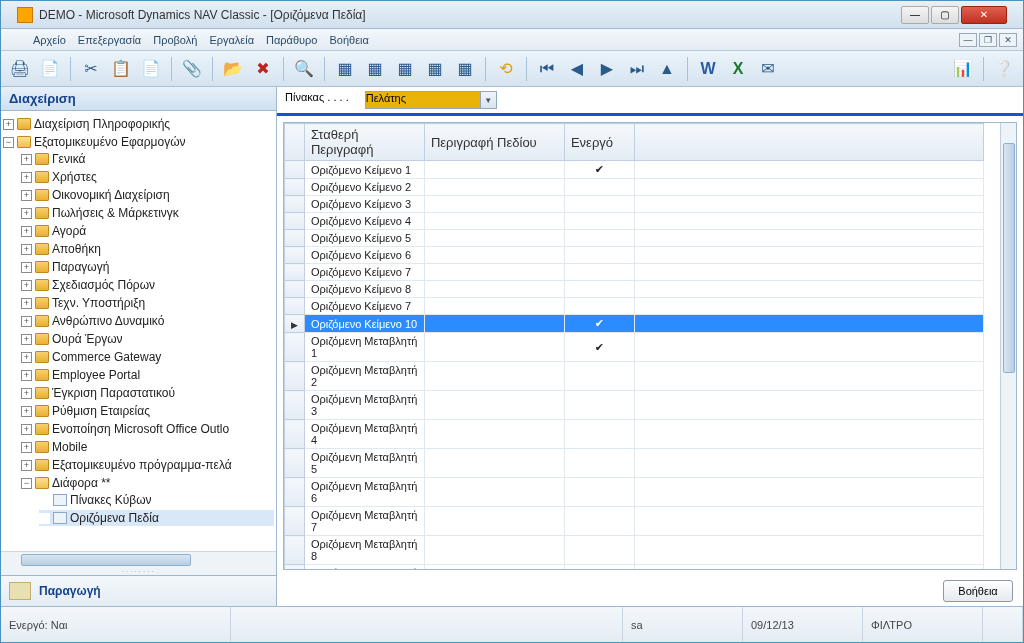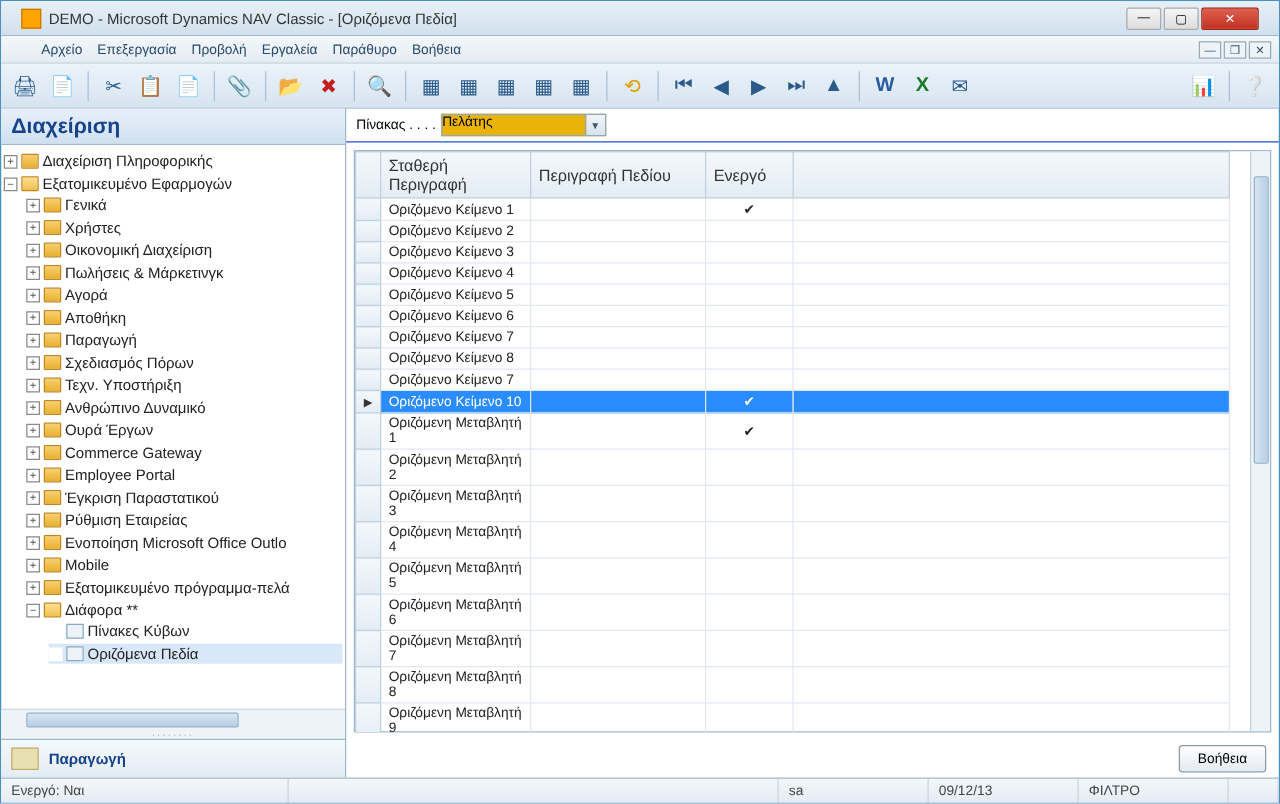--- a/index.html
+++ b/index.html
@@ -14,59 +14,59 @@
   .menubar { height: 22px; background: linear-gradient(#f3f7fb,#e4ecf3); border-bottom: 1px solid #b8cad8; display: flex; align-items: center; padding: 0 6px; gap: 12px; color:#2a4a6a; }
   .menubar .menu-item { cursor: default; }
   .menubar .mdi-btns { margin-left:auto; display:flex; gap:2px;}
   .menubar .mdi-btns div{ width:18px;height:14px;border:1px solid #9ab;background:#eef3f8;font-size:9px;display:flex;align-items:center;justify-content:center;color:#356;}
   .toolbar { height: 36px; background: linear-gradient(#ecf3fa,#d6e4f0); border-bottom: 1px solid #a8c0d8; display:flex; align-items:center; padding: 0 6px; gap:4px;}
   .tool-ic { width: 26px; height: 26px; display:flex; align-items:center; justify-content:center; font-size:16px; color:#2a5a8a; border-radius:3px; }
   .tool-sep { width:1px; height:24px; background:#a8c0d8; margin:0 3px;}
   .toolbar .spacer { flex:1; }
   .content { flex:1; display:flex; min-height:0; }
   .sidebar { width: 276px; border-right: 1px solid #9fb8cf; display:flex; flex-direction:column; }
-  .sidebar-header { background: linear-gradient(#e8f0fa,#cfe0f0); padding:4px 8px; font-size:17px; font-weight:bold; color:#15428b; border-bottom:1px solid #9fb8cf;}
+  .sidebar-header { background: linear-gradient(#e8f0fa,#cfe0f0); padding:4px 8px; font-size:13px; font-weight:bold; color:#15428b; border-bottom:1px solid #9fb8cf;}
   .tree-wrap { flex:1; overflow:auto; padding:4px 2px; }
   .tree { list-style:none; }
   .tree li { white-space:nowrap; padding:1px 0; }
   .tree .row { display:flex; align-items:center; gap:3px; height:16px;}
   .exp { width:11px; height:11px; border:1px solid #8a8a8a; font-size:9px; line-height:9px; text-align:center; color:#555; background:#fff;}
   .exp.blank{ border:none;}
   .folder { width:14px; height:12px; background: linear-gradient(#f8d070,#e8b030); border:1px solid #c08820; border-radius:1px;}
   .folder.open { background: linear-gradient(#ffe090,#f0c050);}
   .page-ic { width:14px;height:12px;background:#eef3f8;border:1px solid #8aa8c8;}
   .tree .label { color:#222; font-size:12px; }
   .tree .sel > .row { background:#d8e8f8; }
   .tree ul { list-style:none; padding-left:18px;}
   .hs-scroll{ height:16px; background:#eef3f8; border-top:1px solid #cad8e8; position:relative;}
   .hs-scroll .thumb{ position:absolute; left:20px; top:2px; height:12px; width:170px; background:linear-gradient(#d9e6f2,#b8cee4); border:1px solid #8fb0cc; border-radius:2px;}
   .gripper{ height:8px; background:#eef3f8; text-align:center; color:#9ab; font-size:8px; letter-spacing:2px;}
   .navbar-tab{ border-top:1px solid #9fb8cf; padding:6px 8px; display:flex; align-items:center; gap:8px; background:linear-gradient(#f4f8fc,#e4ecf4);}
   .navbar-tab .nav-ic{ width:22px;height:18px;background:#e8e0b0;border:1px solid #c0b070;}
   .navbar-tab .nav-lbl{ color:#15428b; font-weight:bold; font-size:12px;}
 
   .main { flex:1; display:flex; flex-direction:column; min-width:0;}
-  .filter-row{ padding:4px 8px; display:flex; align-items:center; gap:4px; border-bottom:1px solid #1d4ed8;}
+  .filter-row{ padding:4px 8px; display:flex; align-items:flex-start; gap:16px; border-bottom:3px solid #1d4ed8;}
   .filter-row .fld{ width:132px; height:18px; border:1px solid #8fa8c0; background:#eab308; padding:0 0; font-size:11px; position:relative;}
   .filter-row .fld .dd{ position:absolute; right:0; top:0; width:16px; height:16px; border-left:1px solid #8fa8c0; background:linear-gradient(#f0f4f8,#d8e4ee); display:flex; align-items:center; justify-content:center; font-size:8px; color:#456;}
   .grid-wrap{ flex:1; margin:6px; border:1px solid #9fb8cf; position:relative; overflow:hidden; display:flex;}
   .grid-inner{ flex:1; overflow:auto;}
   table.grid{ border-collapse:collapse; width: calc(100% - 16px);}
   table.grid th{ background:linear-gradient(#f4f8fc,#e4ecf4); border:1px solid #c0d0e0; padding:3px 6px; font-weight:normal; text-align:left; font-size:13px; color:#333; height:18px;}
   table.grid td{ border:1px solid #e0e8f0; padding:2px 6px; font-size:11px; height:16px; color:#222;}
   table.grid td.rowhdr{ width:18px; background:linear-gradient(#f4f8fc,#e4ecf4); border:1px solid #c0d0e0;}
   table.grid tr.selected td{ background:#2a8cff; color:#fff;}
   table.grid tr.selected td.rowhdr{ background:linear-gradient(#f4f8fc,#e4ecf4); color:#222;}
   .rowptr{ color:#333; font-size:9px;}
   .chk{ text-align:center;}
   .vscroll{ width:16px; background:#eef3f8; border-left:1px solid #c0d0e0; position:relative;}
   .vscroll .vth{ position:absolute; left:2px; top:20px; width:12px; height:230px; background:linear-gradient(90deg,#d9e6f2,#b8cee4); border:1px solid #8fb0cc; border-radius:2px;}
   .bottom-btns{ display:flex; justify-content:flex-end; padding:4px 10px;}
   .btn{ min-width:70px; height:22px; border:1px solid #8a9aab; background:linear-gradient(#fefefe,#e5eaef); border-radius:3px; font-size:11px; padding:0 10px;}
-  .statusbar{ height:20px; border-top:1px solid #9fb8cf; background:linear-gradient(#f3f7fb,#e4ecf3); display:flex; align-items:flex-end; font-size:11px; color:#444;}
+  .statusbar{ height:36px; border-top:1px solid #9fb8cf; background:linear-gradient(#f3f7fb,#e4ecf3); display:flex; align-items:flex-end; font-size:11px; color:#444;}
   .statusbar .cell{ padding:0 8px; border-right:1px solid #c8d4e0; height:100%; display:flex; align-items:center;}
   .statusbar .grow{ flex:1;}
 </style>
 </head>
 <body>
 
 <div class="window">
 
   <div class="titlebar">
     <div class="app-icon"></div>

